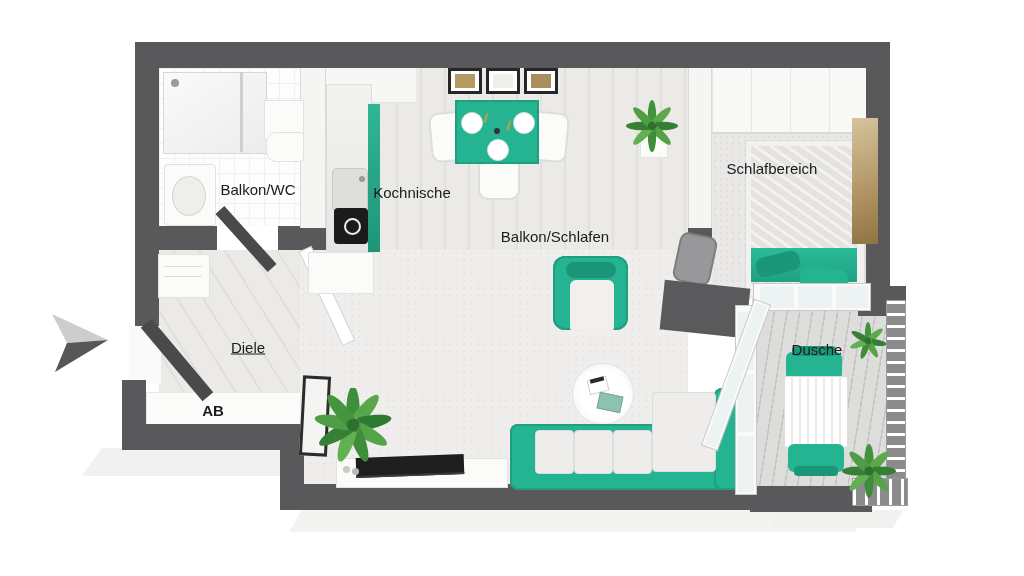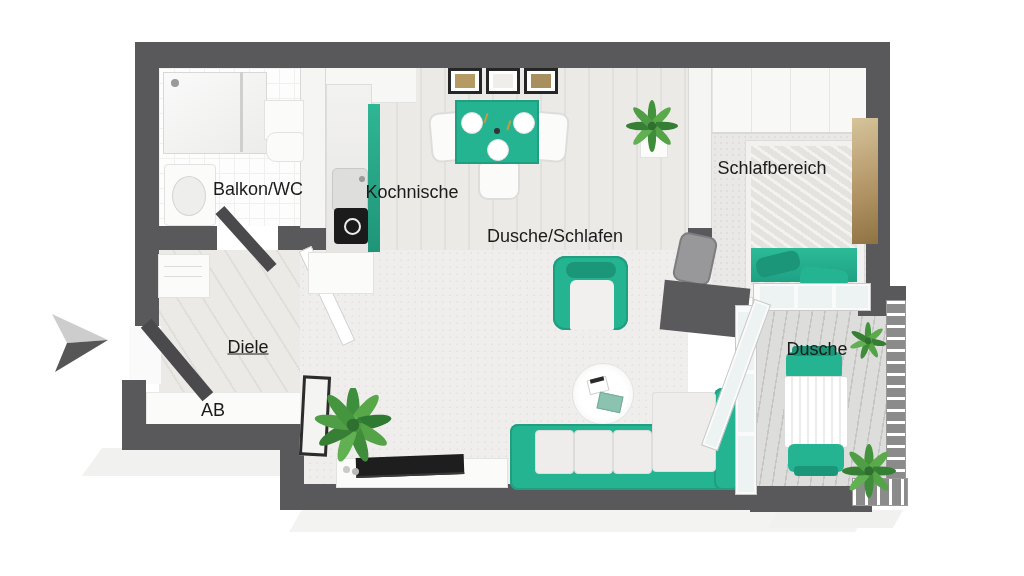--- a/index.html
+++ b/index.html
@@ -15,28 +15,28 @@
   .wood-diag{background:repeating-linear-gradient(58deg,#eceae7 0 20px,#e1dfdb 20px 22px);}
   .carpet{background-color:#efeeec;background-image:radial-gradient(#e5e4e2 1px,transparent 1px);background-size:7px 7px;}
   .bedfloor{background-color:#e9e8e6;background-image:radial-gradient(#dfdedc 1px,transparent 1px);background-size:6px 6px;}
   .deck{background:repeating-linear-gradient(99deg,#dddddb 0 11px,#c6c6c4 11px 12.5px);}
   .whitewall{position:absolute;background:#f5f5f4;border-left:1px solid #d9d9d8;border-right:1px solid #d9d9d8;}
   
   .white-box{position:absolute;background:#fbfbfa;border:1px solid #e2e2e0;}
   .teal{background:#25b492;}
   .teal-dark{background:#1c9678;}
   .glass{position:absolute;background:#edf2f2;border:2px solid #fafafa;outline:1px solid #c9c9c8;}
-  .room-label{position:absolute;transform:translate(-50%,-50%);font-size:18px;color:#1b1b1b;white-space:nowrap;}
+  .room-label{position:absolute;transform:translate(-50%,-50%);font-size:15px;color:#1b1b1b;white-space:nowrap;}
   .frame{position:absolute;background:#fff;border:3px solid #262626;}
   .lbl-duschewc{left:258px;top:189px;}
   .lbl-kochnische{left:412px;top:192px;}
   .lbl-wohnen{left:555px;top:236px;}
   .lbl-schlafbereich{left:772px;top:168px;}
   .lbl-diele{left:248px;top:347px;text-decoration:underline;}
-  .lbl-ab{left:213px;top:410px;}
+  .lbl-ab{left:213px;top:410px;font-weight:bold;}
   .lbl-balkon{left:817px;top:349px;}
 </style>
 </head>
 <body>
 
 <div class="scene">
 
   <div class="bevel" style="left:92px;top:448px;width:206px;height:28px;transform:skewX(-36deg);"></div>
   <div class="bevel" style="left:296px;top:508px;width:566px;height:24px;transform:skewX(-30deg);background:#f3f3f2;"></div>
   <div class="bevel" style="left:774px;top:510px;width:124px;height:18px;transform:skewX(-30deg);"></div>
@@ -208,19 +208,19 @@
     </g>
   </svg>
 
   <svg class="abs" style="left:50px;top:312px;width:60px;height:64px;" viewBox="0 0 60 64">
     <polygon points="2,2 58,28 17,31" fill="#cdcdcd"></polygon>
     <polygon points="17,31 58,28 5,60" fill="#565656"></polygon>
   </svg>
 
   <div class="room-label lbl-duschewc">Balkon/WC</div>
   <div class="room-label lbl-kochnische">Kochnische</div>
-  <div class="room-label lbl-wohnen">Dusche/Schlafen</div>
+  <div class="room-label lbl-wohnen">Balkon/Schlafen</div>
   <div class="room-label lbl-schlafbereich">Schlafbereich</div>
   <div class="room-label lbl-diele">Diele</div>
   <div class="room-label lbl-ab">AB</div>
   <div class="room-label lbl-balkon">Dusche</div>
 
 </div>
 
 </body></html>

